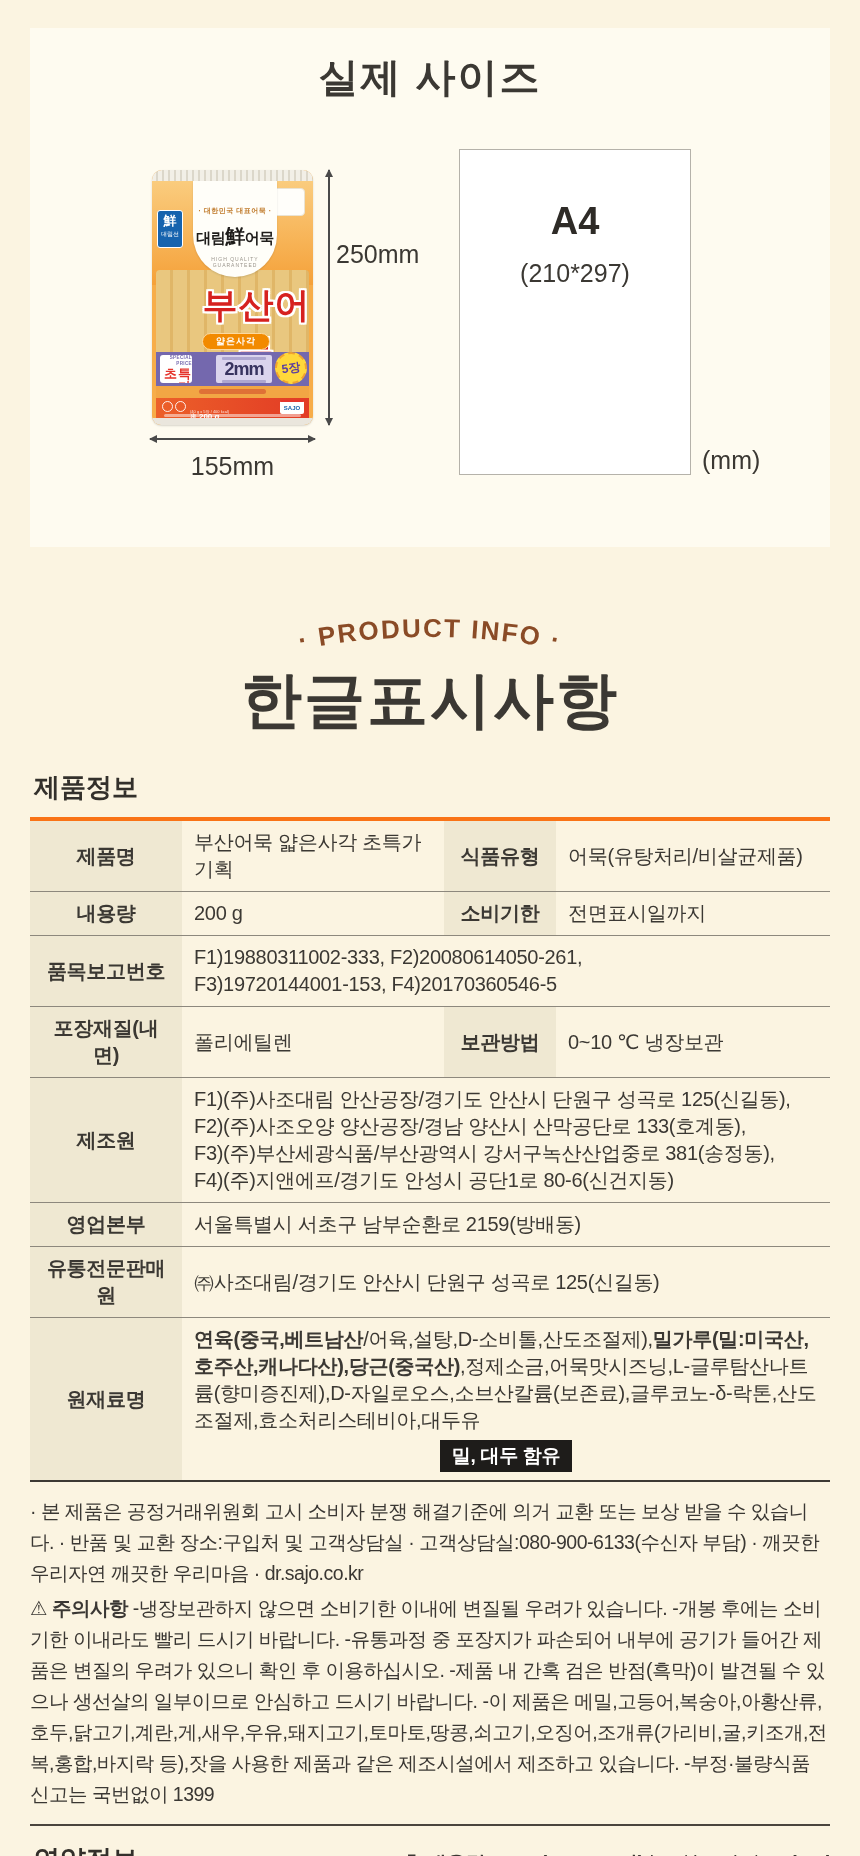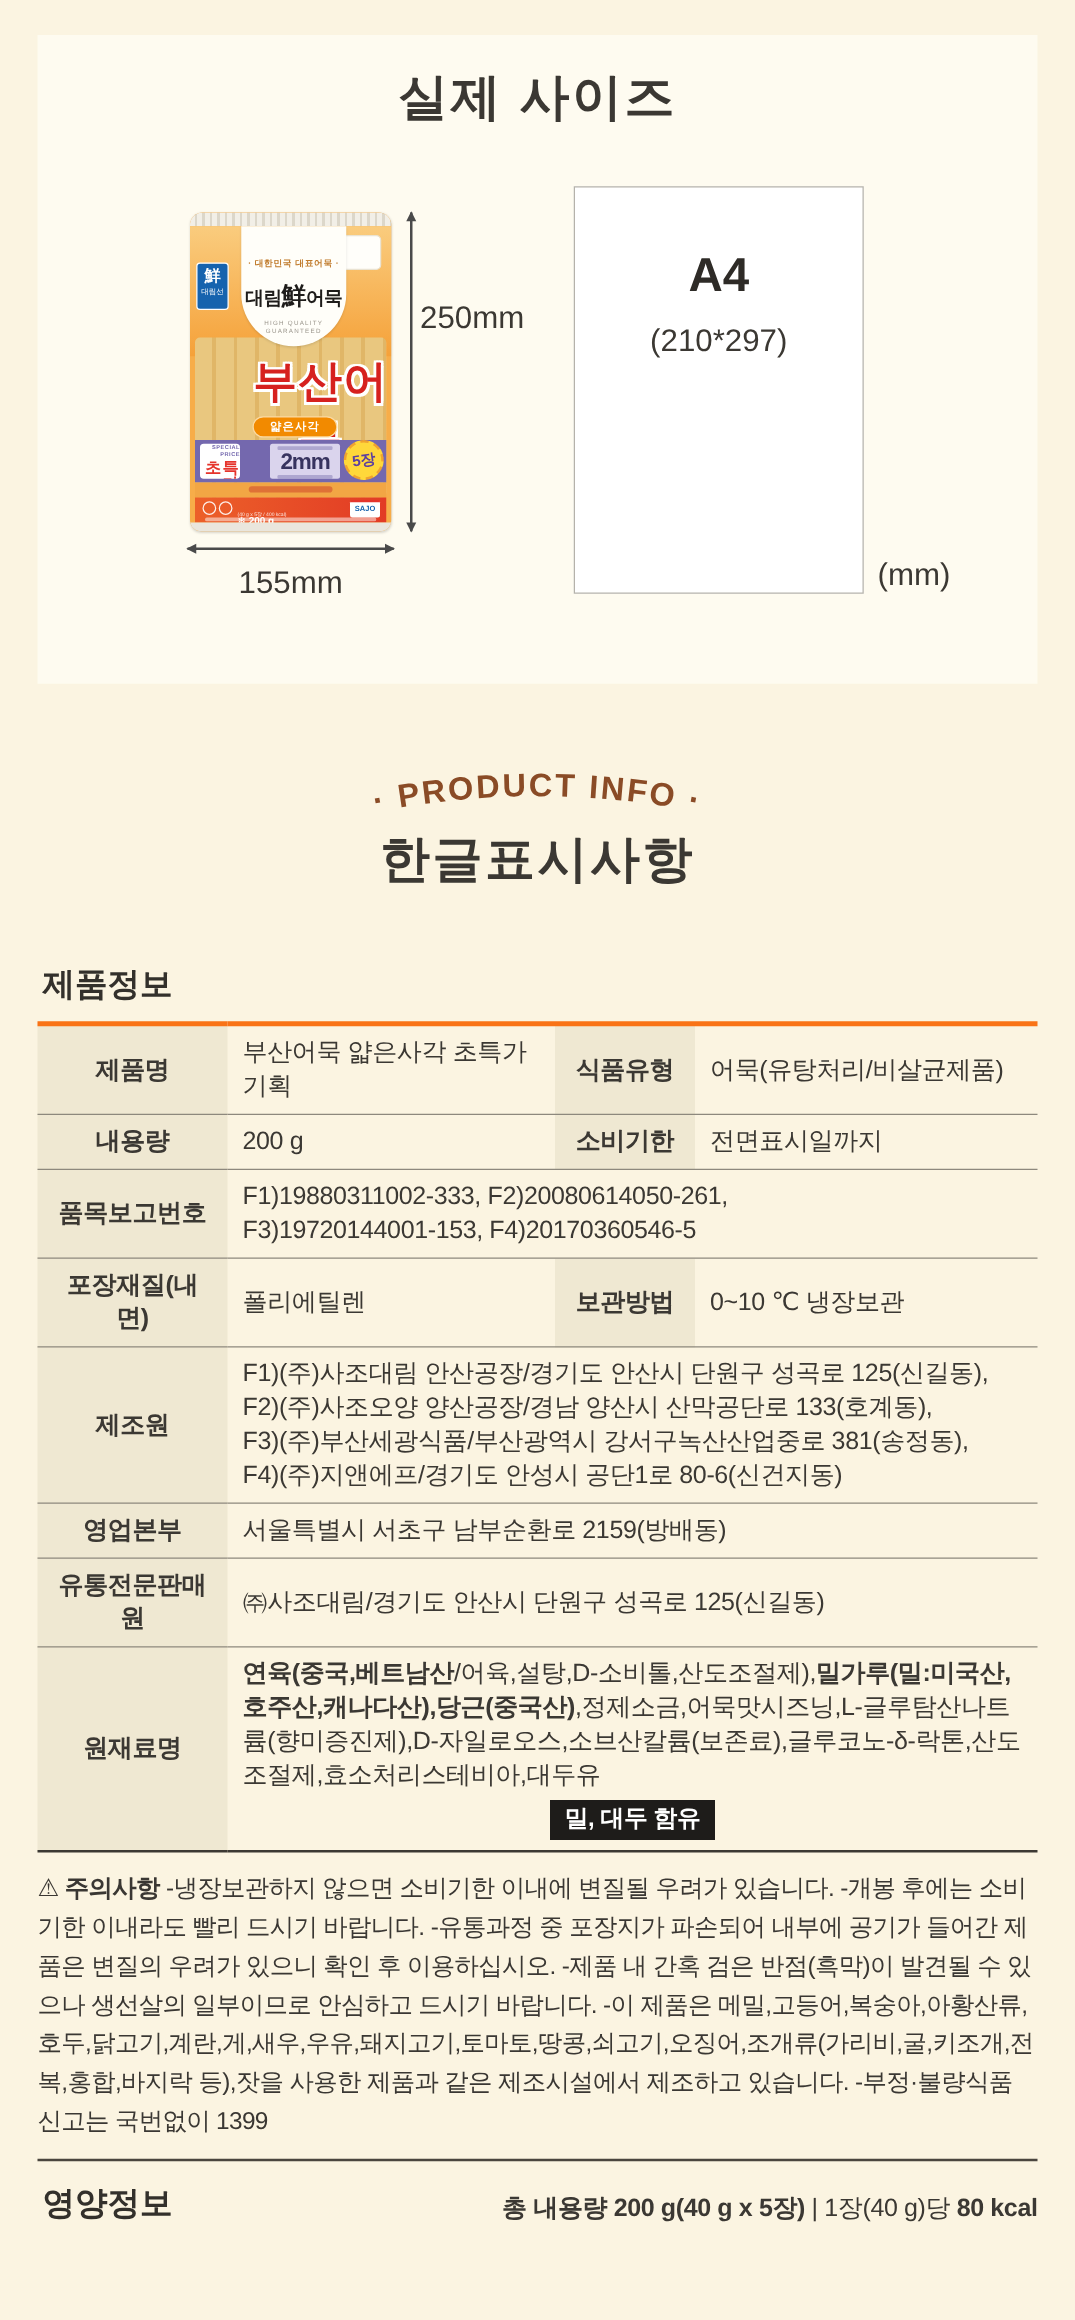--- a/index.html
+++ b/index.html
@@ -81,21 +81,21 @@
   .dim-h{position:absolute;left:306px;top:212px;font-size:25px;color:#3B3833;}
   .dim-w{position:absolute;left:120px;top:424px;width:165px;text-align:center;font-size:25px;color:#3B3833;}
   .a4-box{position:absolute;left:429px;top:121px;width:232px;height:326px;background:#FFFFFF;
     border:1px solid #B5B2AA;box-sizing:border-box;text-align:center;}
   .a4-name{font-size:38px;font-weight:bold;color:#2E2B27;margin-top:50px;}
   .a4-dims{font-size:25px;color:#3B3833;margin-top:16px;}
   .unit-label{position:absolute;left:672px;top:418px;font-size:25px;color:#3B3833;}
   
   .pinfo{position:absolute;top:612px;left:0;width:100%;text-align:center;}
   .pinfo svg{display:block;margin:0 auto;}
-  .pinfo-kr{font-size:40px;font-weight:bold;color:#3B3833;letter-spacing:2px;margin-top:0px;}
+  .pinfo-kr{font-size:61px;font-weight:bold;color:#3B3833;letter-spacing:2px;margin-top:0px;}
   
   .content{position:absolute;left:30px;top:770px;width:800px;}
   .tbl-title{font-size:26px;font-weight:bold;color:#33302B;margin:0 0 12px 4px;}
   table.tbl{width:100%;border-collapse:collapse;border-top:4px solid #f97316;border-bottom:2px solid #3C3933;}
   table.tbl td{border-bottom:1px solid #8D887D;padding:8px 12px;font-size:20px;line-height:27px;
     color:#3B3833;letter-spacing:-0.3px;vertical-align:middle;}
   table.tbl tr:last-child td{border-bottom:none;}
   td.lbl{background:#EFE8D2;text-align:center;font-weight:bold;padding:8px 4px;}
   .pre{white-space:pre-line;}
   .ing b,.seg-b{font-weight:bold;}
@@ -238,20 +238,21 @@
           <td class="lbl">원재료명</td>
           <td colspan="3">
             <div class="ing"><b>연육(중국,베트남산</b><span>/어육,설탕,D-소비톨,산도조절제),</span><b>밀가루(밀:미국산,호주산,캐나다산),당근(중국산)</b><span>,정제소금,어묵맛시즈닝,L-글루탐산나트륨(향미증진제),D-자일로오스,소브산칼륨(보존료),글루코노-δ-락톤,산도조절제,효소처리스테비아,대두유</span></div>
             <div class="allergen-wrap"><span class="allergen">밀, 대두 함유</span></div>
           </td>
         </tr>
       </tbody>
   </table>
 
   <div class="notes">
+    <p>· 본 제품은 공정거래위원회 고시 소비자 분쟁 해결기준에 의거 교환 또는 보상 받을 수 있습니다.  · 반품 및 교환 장소:구입처 및 고객상담실  · 고객상담실:080-900-6133(수신자 부담)  · 깨끗한 우리자연 깨끗한 우리마음  · dr.sajo.co.kr</p>
     <p><span class="seg-b">⚠ 주의사항</span><span>  -냉장보관하지 않으면 소비기한 이내에 변질될 우려가 있습니다. -개봉 후에는 소비기한 이내라도 빨리 드시기 바랍니다. -유통과정 중 포장지가 파손되어 내부에 공기가 들어간 제품은 변질의 우려가 있으니 확인 후 이용하십시오. -제품 내 간혹 검은 반점(흑막)이 발견될 수 있으나 생선살의 일부이므로 안심하고 드시기 바랍니다. -이 제품은 메밀,고등어,복숭아,아황산류,호두,닭고기,계란,게,새우,우유,돼지고기,토마토,땅콩,쇠고기,오징어,조개류(가리비,굴,키조개,전복,홍합,바지락 등),잣을 사용한 제품과 같은 제조시설에서 제조하고 있습니다. -부정·불량식품 신고는 국번없이 1399</span></p>
   </div>
 
   <hr class="nut-divider">
 
   <div class="nut-head">
     <div class="nut-title">영양정보</div>
     <div class="nut-summary"><span class="seg-b">총 내용량 200 g(40 g x 5장)</span><span> | 1장(40 g)당 </span><span class="seg-b">80 kcal</span></div>
   </div>
 

